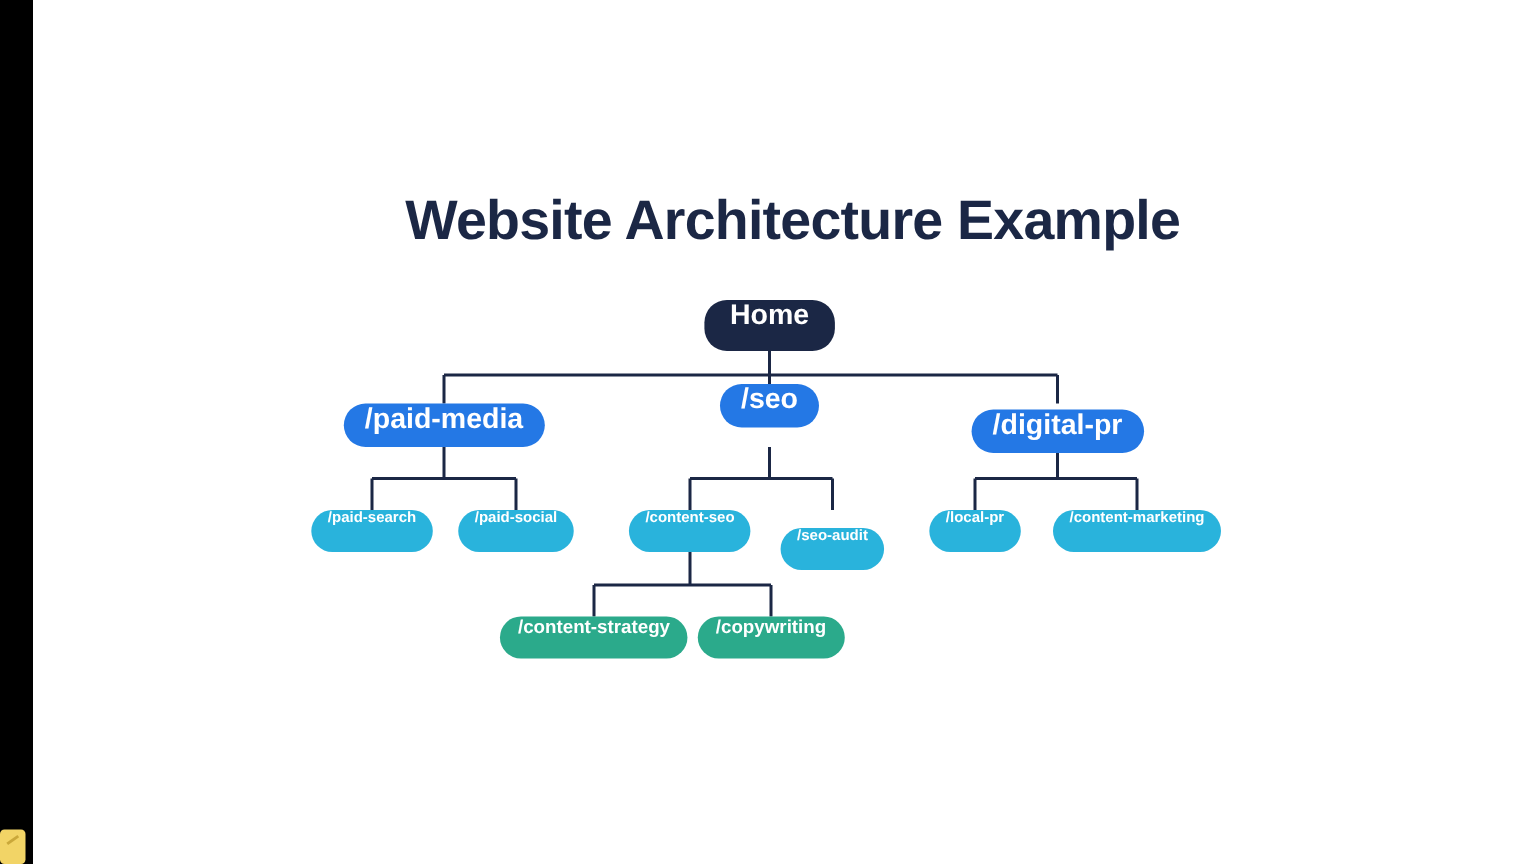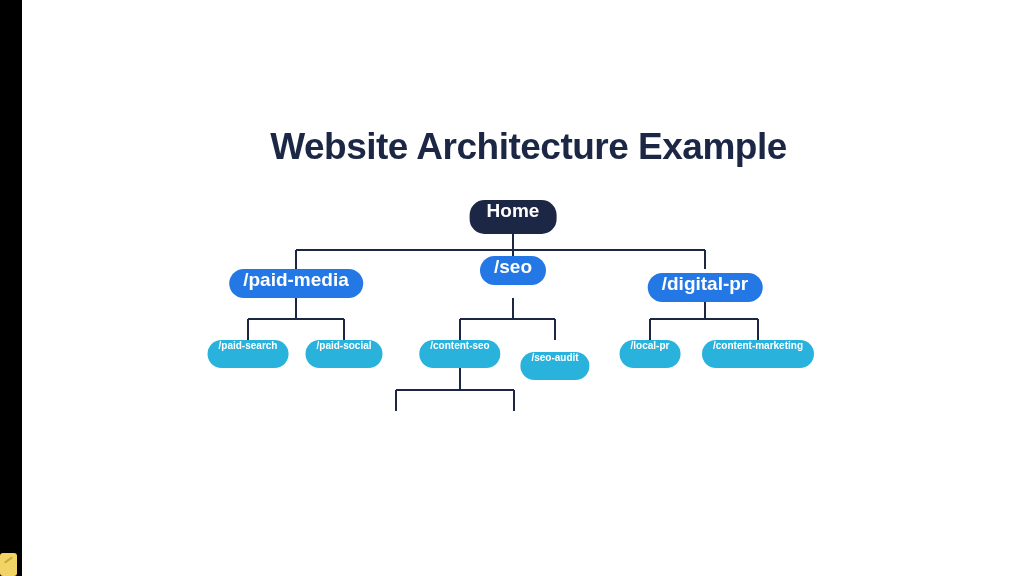--- a/index.html
+++ b/index.html
@@ -190,16 +190,22 @@
   <div class="node lv3 n-seo-audit">
     <span>/seo-audit</span>
   </div>
   <div class="node lv3 n-local-pr">
     <span>/local-pr</span>
   </div>
   <div class="node lv3 n-content-marketing">
     <span>/content-marketing</span>
   </div>
 
+  <div class="node lv4 n-content-strategy">
+    <span>/content-strategy</span>
+  </div>
+  <div class="node lv4 n-copywriting">
+    <span>/copywriting</span>
+  </div>
 
   <div class="corner-artifact"></div>
 
 </div>
 
 </body></html>

